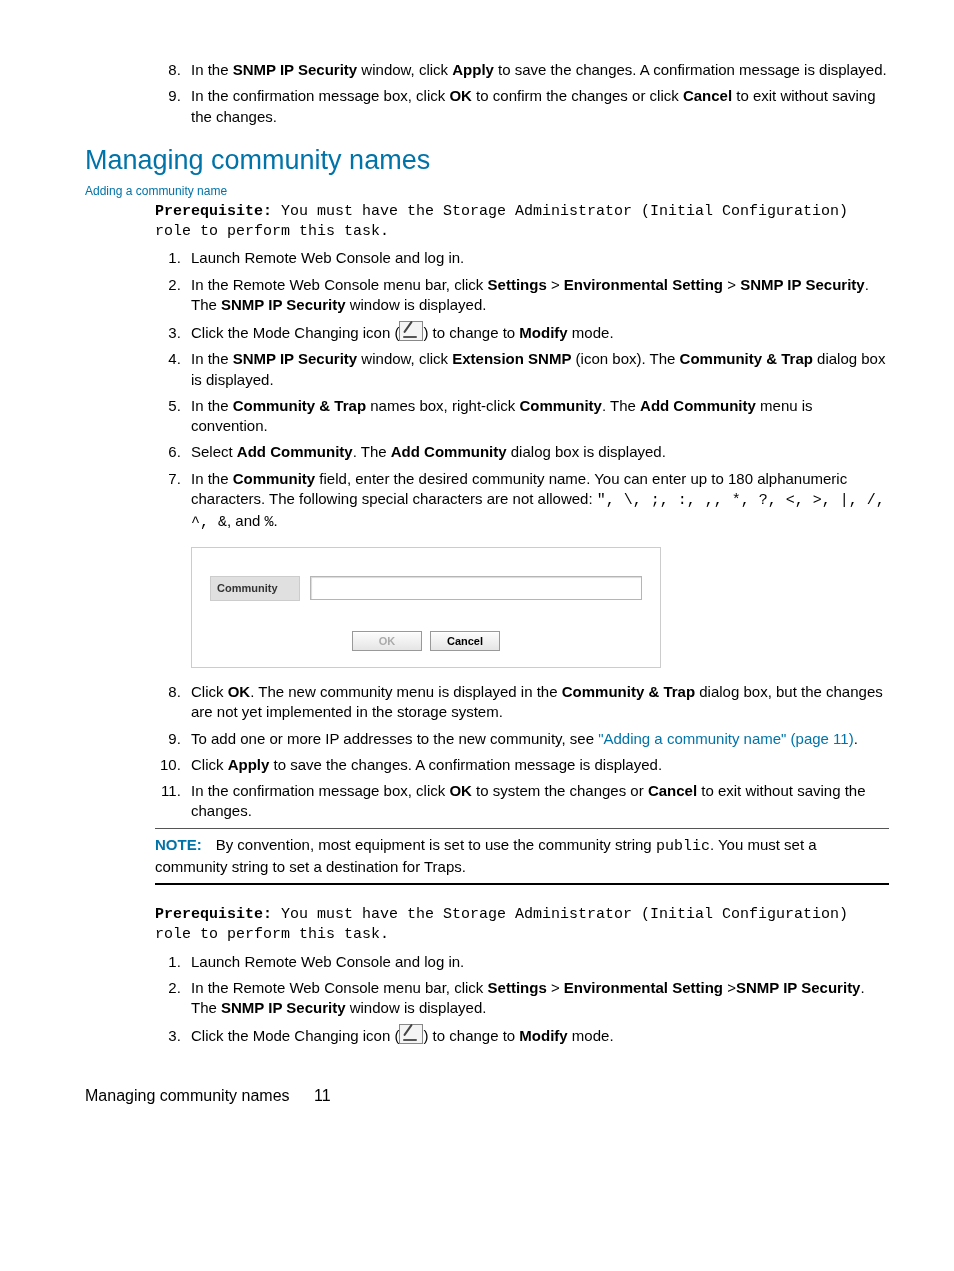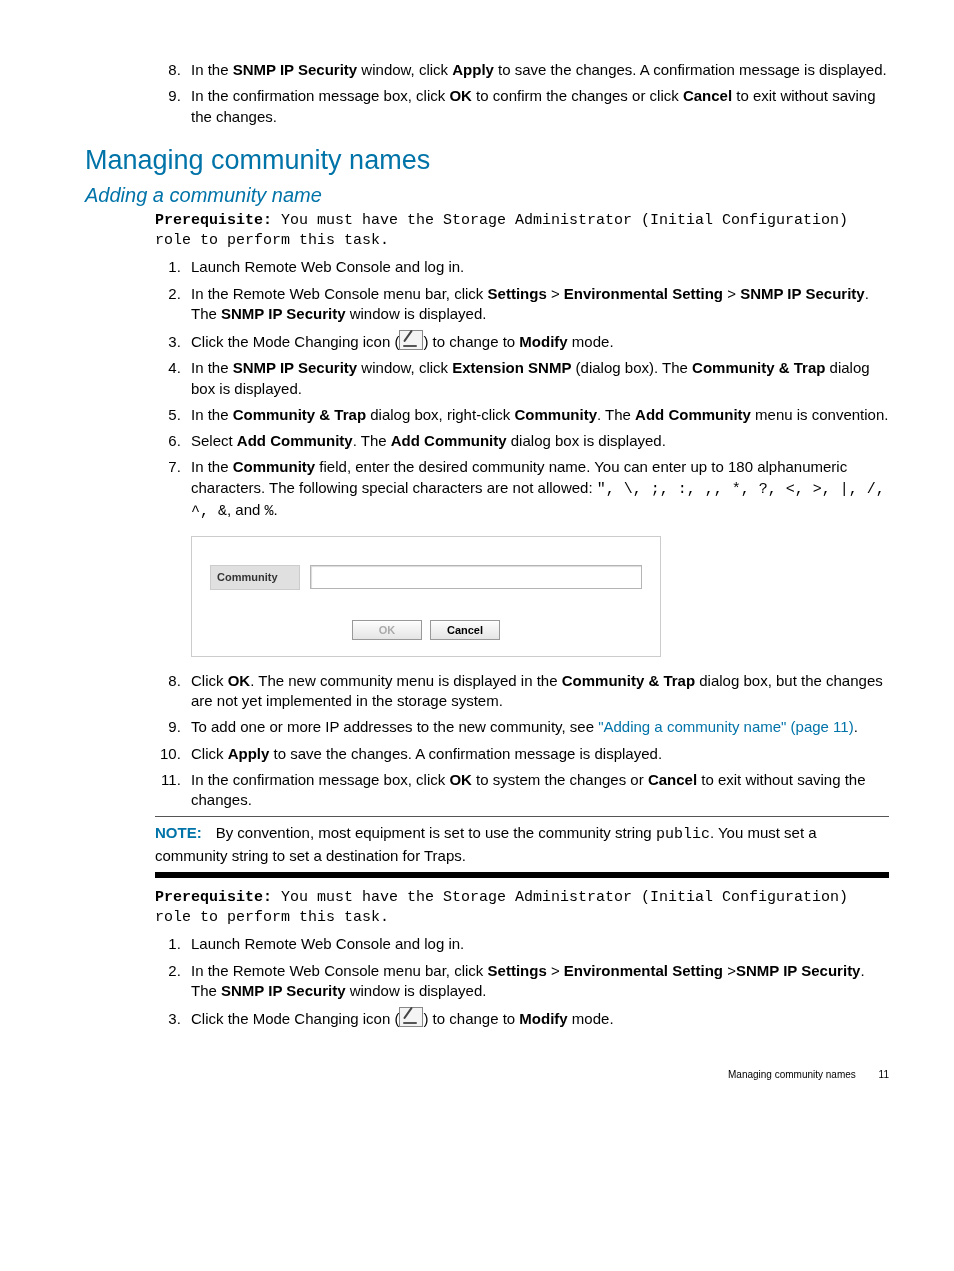--- a/index.html
+++ b/index.html
@@ -32,23 +32,22 @@
     font-family: Arial, Helvetica, sans-serif;
     font-weight: 400;
     color: #0073a8;
     font-size: 27px;
     margin: 18px 0 6px 0;
   }
   h3.subsection {
     font-family: Arial, Helvetica, sans-serif;
     font-weight: 400;
     color: #0073a8;
-    font-size: 20px;
+    font-size: 12px;
     margin: 8px 0 4px 0;
-    font-style: italic;
   }
   .para {
     margin: 4px 0 6px 0;
     line-height: 1.35;
     font-family: Liberation Mono, monospace;
   }
   .mono {
     font-family: "Courier New", monospace;
   }
   .link {
@@ -136,36 +135,36 @@
     box-shadow: inset 0 1px 0 #fff;
     cursor: pointer;
   }
   .dlg-btn:disabled {
     color: #aaa;
     cursor: default;
   }
 
   
   .note-block {
-    margin: 6px 0 10px 0;
+    margin: 6px 0 20px 0;
     border-top: 1px solid #555;
-    border-bottom: 6px solid #000000;
+    border-bottom: 2px solid #000000;
     padding: 6px 0;
     line-height: 1.35;
   }
   .note-label {
     color: #0073a8;
     font-weight: bold;
     margin-right: 14px;
   }
 
   
   .footer {
-    text-align: right;
-    font-size: 10px;
+    text-align: left;
+    font-size: 16px;
     color: #000;
     margin-top: 40px;
   }
   .footer .pg {
     margin-left: 20px;
   }
 </style>
 </head>
 <body>
 
@@ -193,24 +192,24 @@
 
     <ol class="numeric" start="1">
       <li>Launch Remote Web Console and log in.</li>
       <li>
         <span>In the Remote Web Console menu bar, click </span><strong>Settings</strong><span> &gt; </span><strong>Environmental Setting</strong><span> &gt; </span><strong>SNMP IP Security</strong><span>. The </span><strong>SNMP IP Security</strong><span> window is displayed.</span>
       </li>
       <li>
         <span>Click the Mode Changing icon (</span><span class="mode-icon"></span><span>) to change to </span><strong>Modify</strong><span> mode.</span>
       </li>
       <li>
-        <span>In the </span><strong>SNMP IP Security</strong><span> window, click </span><strong>Extension SNMP</strong><span> (dialog box). The </span><strong>Community &amp; Trap</strong><span> dialog box is displayed.</span>
-      </li>
-      <li>
-        <span>In the </span><strong>Community &amp; Trap</strong><span> dialog box, right-click </span><strong>Community</strong><span>. The </span><strong>Add Community</strong><span> menu is convention.</span>
+        <span>In the </span><strong>SNMP IP Security</strong><span> window, click </span><strong>Extension SNMP</strong><span> (icon box). The </span><strong>Community &amp; Trap</strong><span> dialog box is displayed.</span>
+      </li>
+      <li>
+        <span>In the </span><strong>Community &amp; Trap</strong><span> names box, right-click </span><strong>Community</strong><span>. The </span><strong>Add Community</strong><span> menu is convention.</span>
       </li>
       <li>
         <span>Select </span><strong>Add Community</strong><span>. The </span><strong>Add Community</strong><span> dialog box is displayed.</span>
       </li>
       <li>
         <span>In the </span><strong>Community</strong><span> field, enter the desired community name. You can enter up to 180 alphanumeric characters. The following special characters are not allowed: </span><span class="mono">", \, ;, :, ,, *, ?, &lt;, &gt;, |, /, ^, &amp;</span><span>, and </span><span class="mono">%</span><span>.</span>
 
         
         <div class="dialog">
           <div class="form-row">

